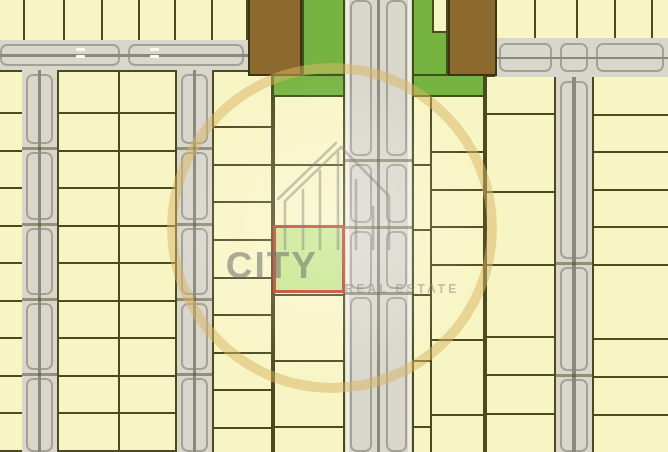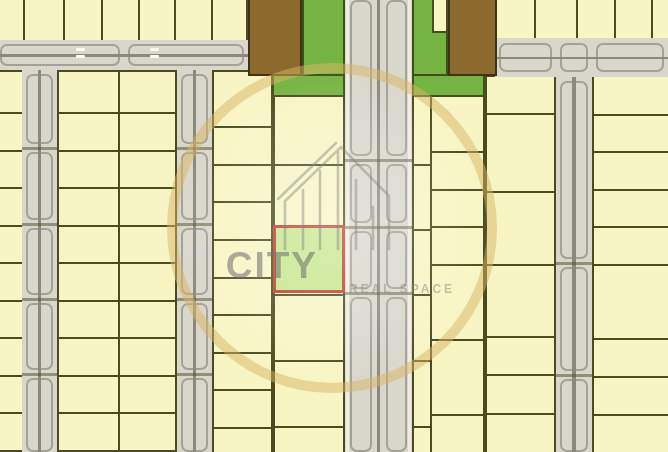--- a/index.html
+++ b/index.html
@@ -210,14 +210,14 @@
       <path d="M278 199 L336 143"></path>
       <path d="M303 249 L303 190"></path>
       <path d="M320 249 L320 171"></path>
       <path d="M338 249 L338 152"></path>
       <path d="M356 249 L356 180"></path>
       <path d="M373 249 L373 207"></path>
     </g>
   </svg>
 
   <div id="brand-city" class="brand">CITY</div>
-  <div id="tagline">REAL SPACE</div>
+  <div id="tagline">REAL ESTATE</div>
 </div>
 
 </body></html>

